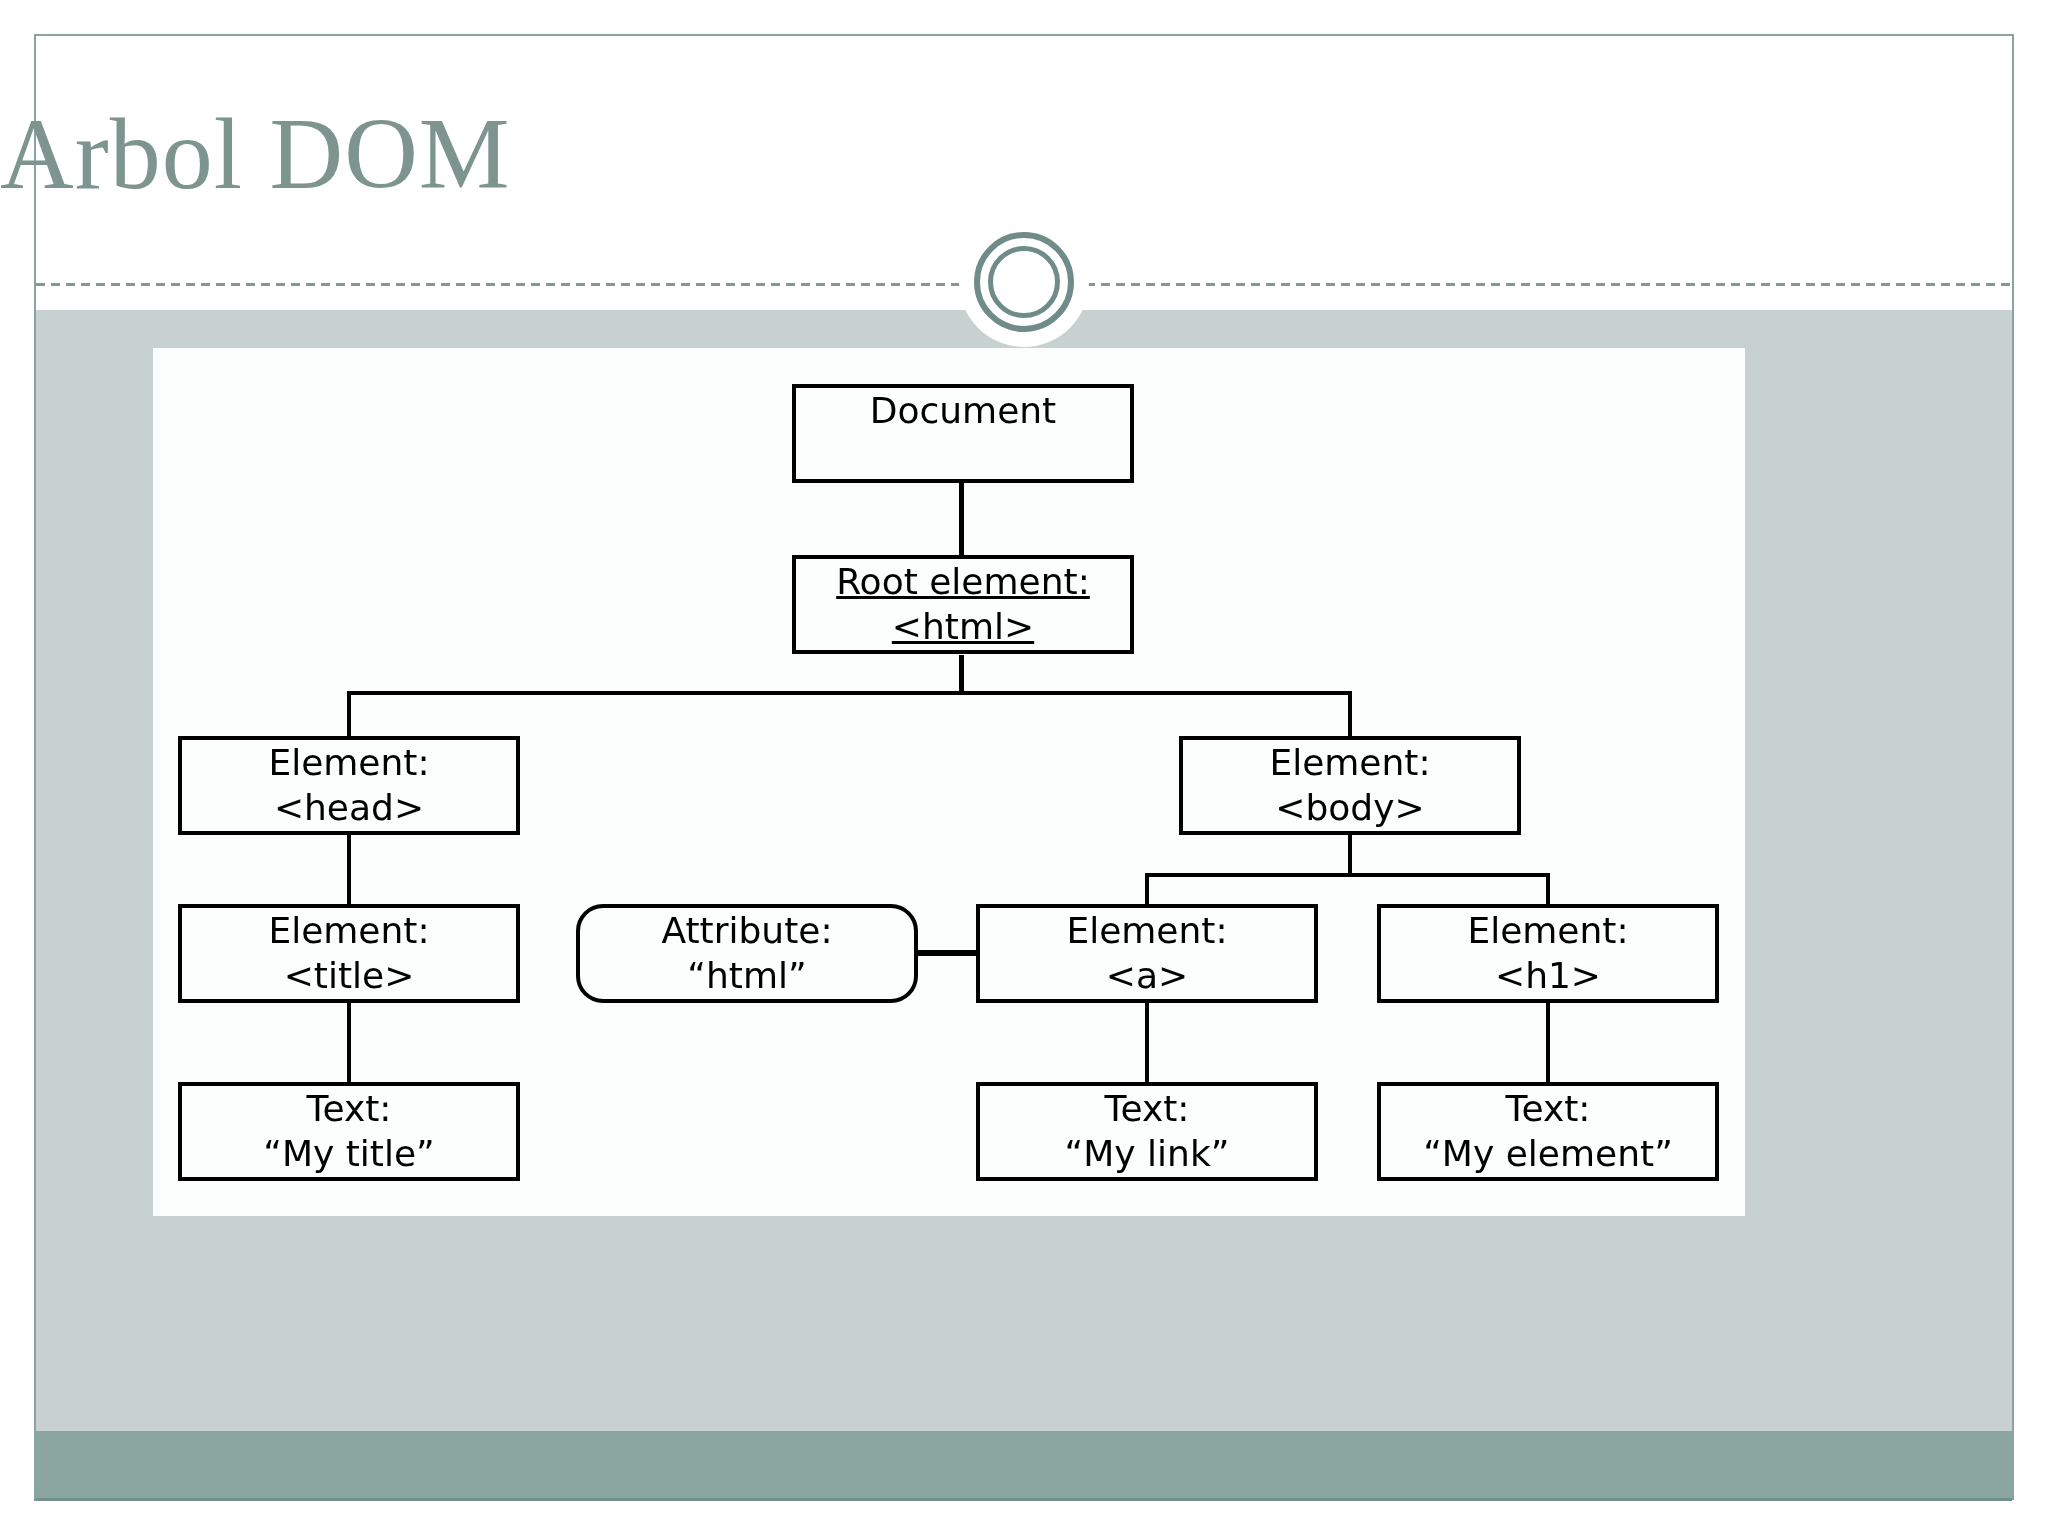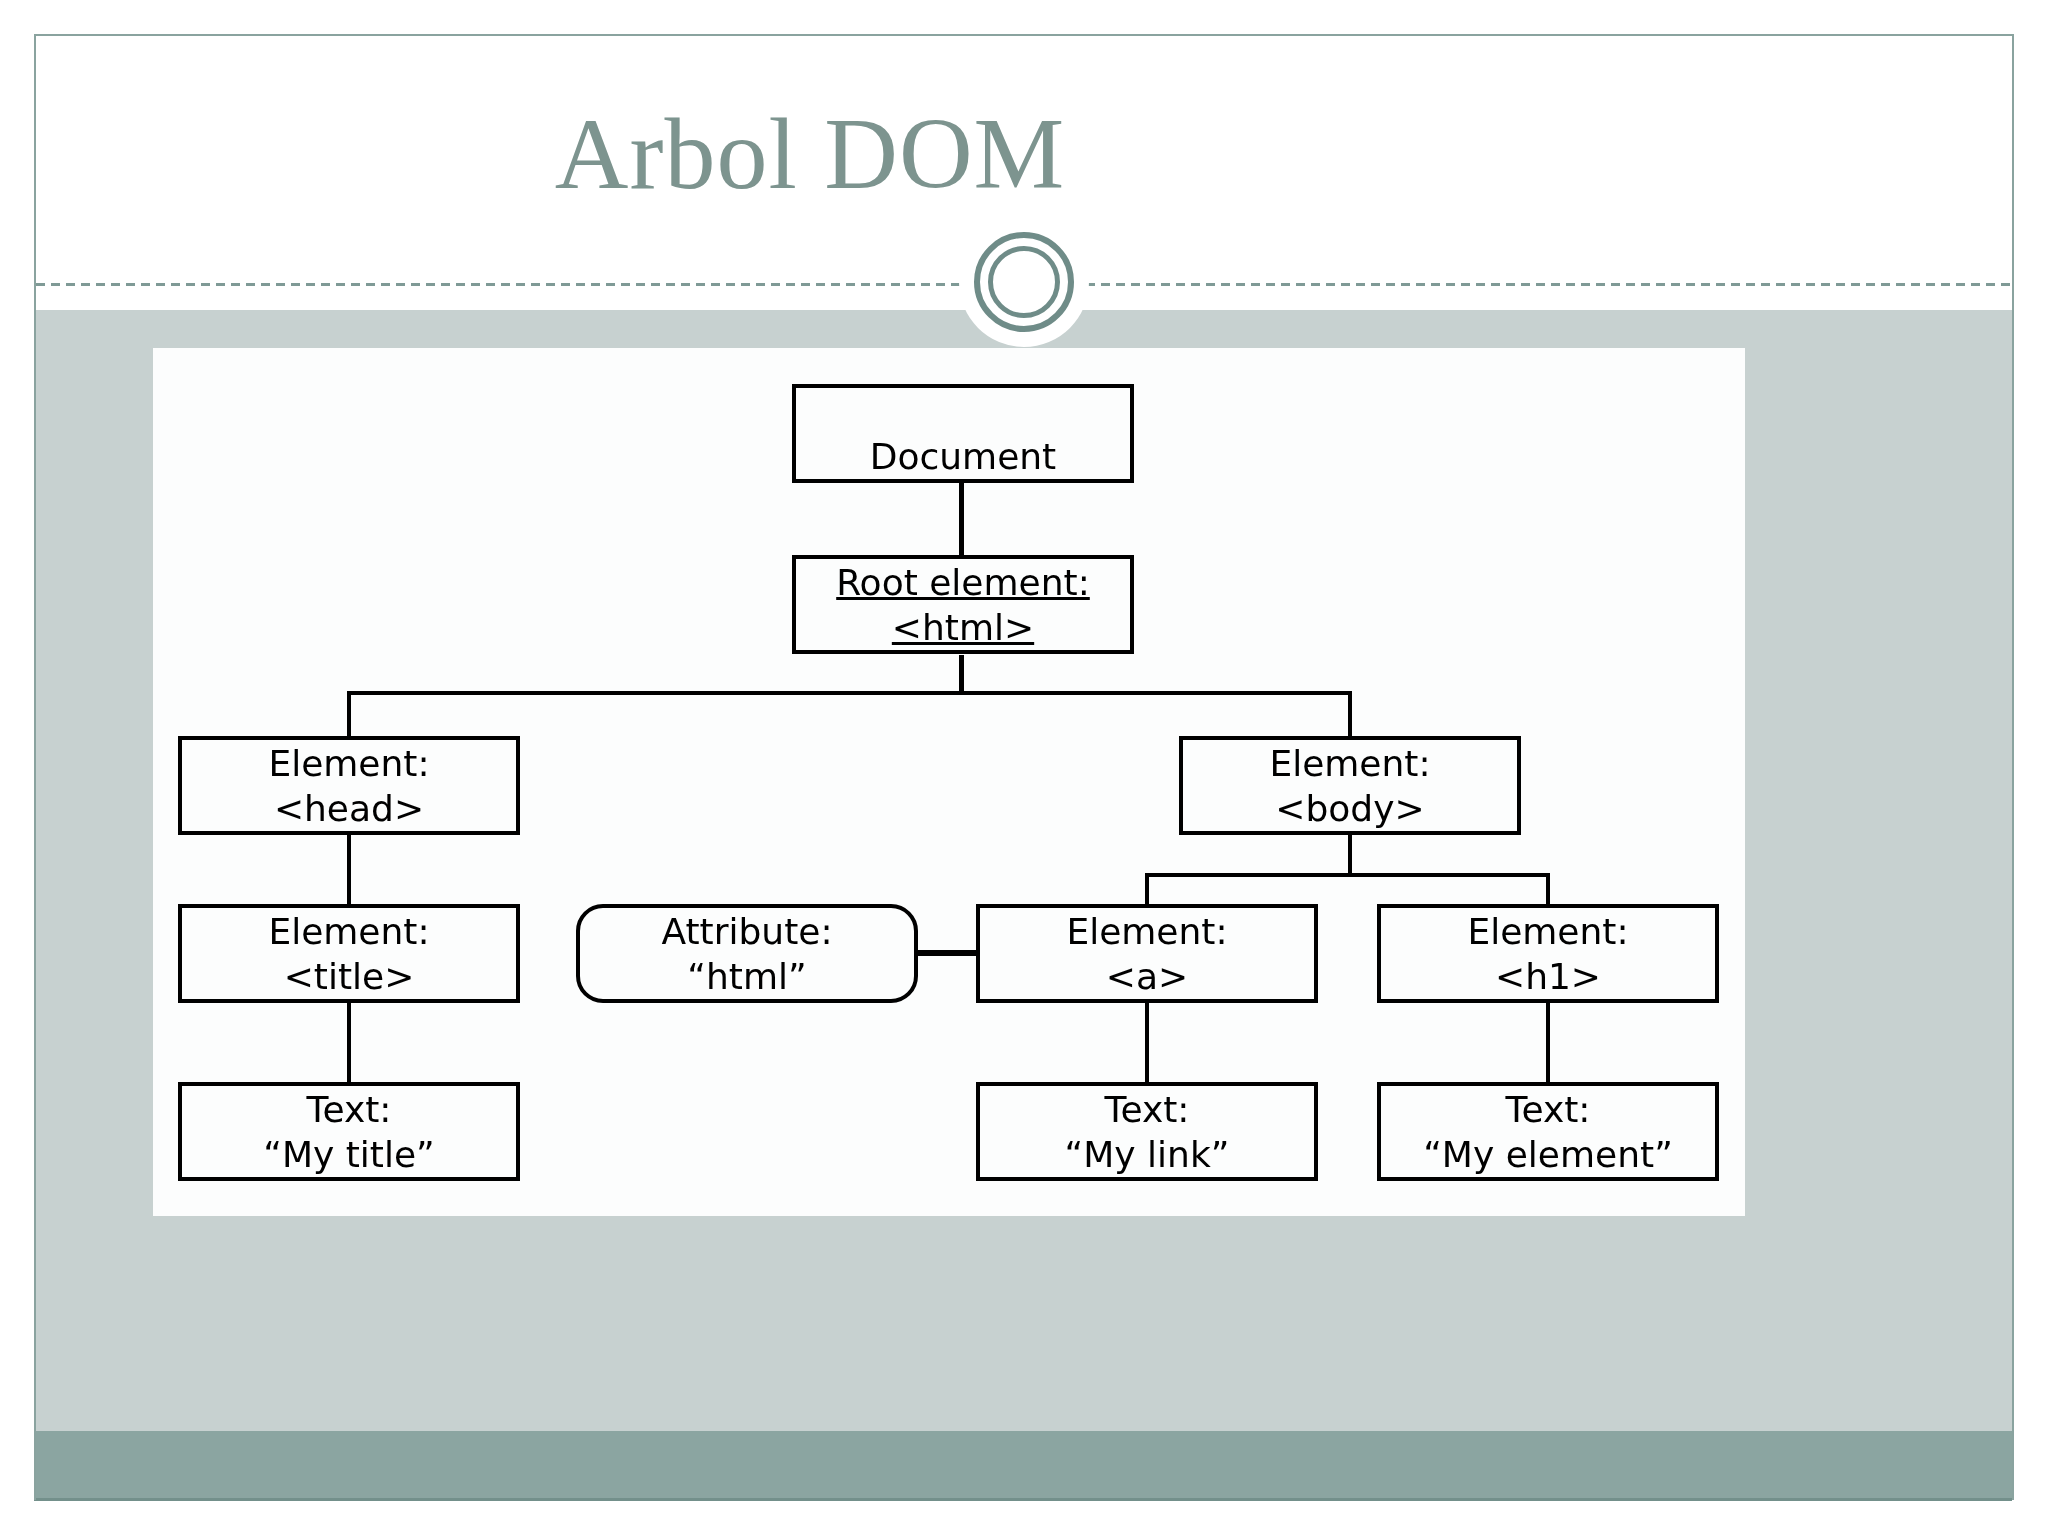--- a/index.html
+++ b/index.html
@@ -14,30 +14,30 @@
   .frame-left{position:absolute;left:34px;top:34px;width:0;height:1466px;border-left:2px solid #8aa39f;}
   .frame-right{position:absolute;left:2012px;top:34px;width:0;height:1466px;border-left:2px solid #8aa39f;}
   .dashed-line{
     position:absolute;left:36px;top:283px;width:1976px;height:3px;
     background:repeating-linear-gradient(to right,#7f9a96 0 9px,transparent 9px 15px);
   }
   .ornament-disc{position:absolute;left:959px;top:217px;width:130px;height:130px;background:#ffffff;border-radius:50%;}
   .ring-outer{position:absolute;left:974px;top:232px;width:100px;height:100px;border:6px solid #6f8c88;border-radius:50%;box-sizing:border-box;}
   .ring-inner{position:absolute;left:988px;top:246px;width:72px;height:72px;border:5px solid #6f8c88;border-radius:50%;box-sizing:border-box;}
   .slide-title{
-    position:absolute;left:0;top:98px;width:1620px;text-align:center;
+    position:absolute;left:0;top:98px;width:1620px;text-align:left;
     font-family:"Liberation Serif", serif;font-size:102px;line-height:112px;
     color:#7d948f;letter-spacing:1px;
   }
   
   .panel{position:absolute;left:153px;top:348px;width:1592px;height:868px;background:#fcfdfd;}
   .node{
     position:absolute;width:342px;height:99px;box-sizing:border-box;
     border:4px solid #000000;background:#fcfdfd;
-    display:flex;flex-direction:column;justify-content:flex-end;align-items:center;
+    display:flex;flex-direction:column;justify-content:flex-start;align-items:center;
     font-size:36px;line-height:45px;color:#000000;white-space:nowrap;text-align:center;
   }
   .n-document{left:792px;top:384px;}
   .n-root{left:792px;top:555px;text-decoration:underline;}
   .n-head{left:178px;top:736px;}
   .n-body{left:1179px;top:736px;}
   .n-title{left:178px;top:904px;}
   .n-href{left:576px;top:904px;border-radius:27px;}
   .n-a{left:976px;top:904px;}
   .n-h1{left:1377px;top:904px;}

